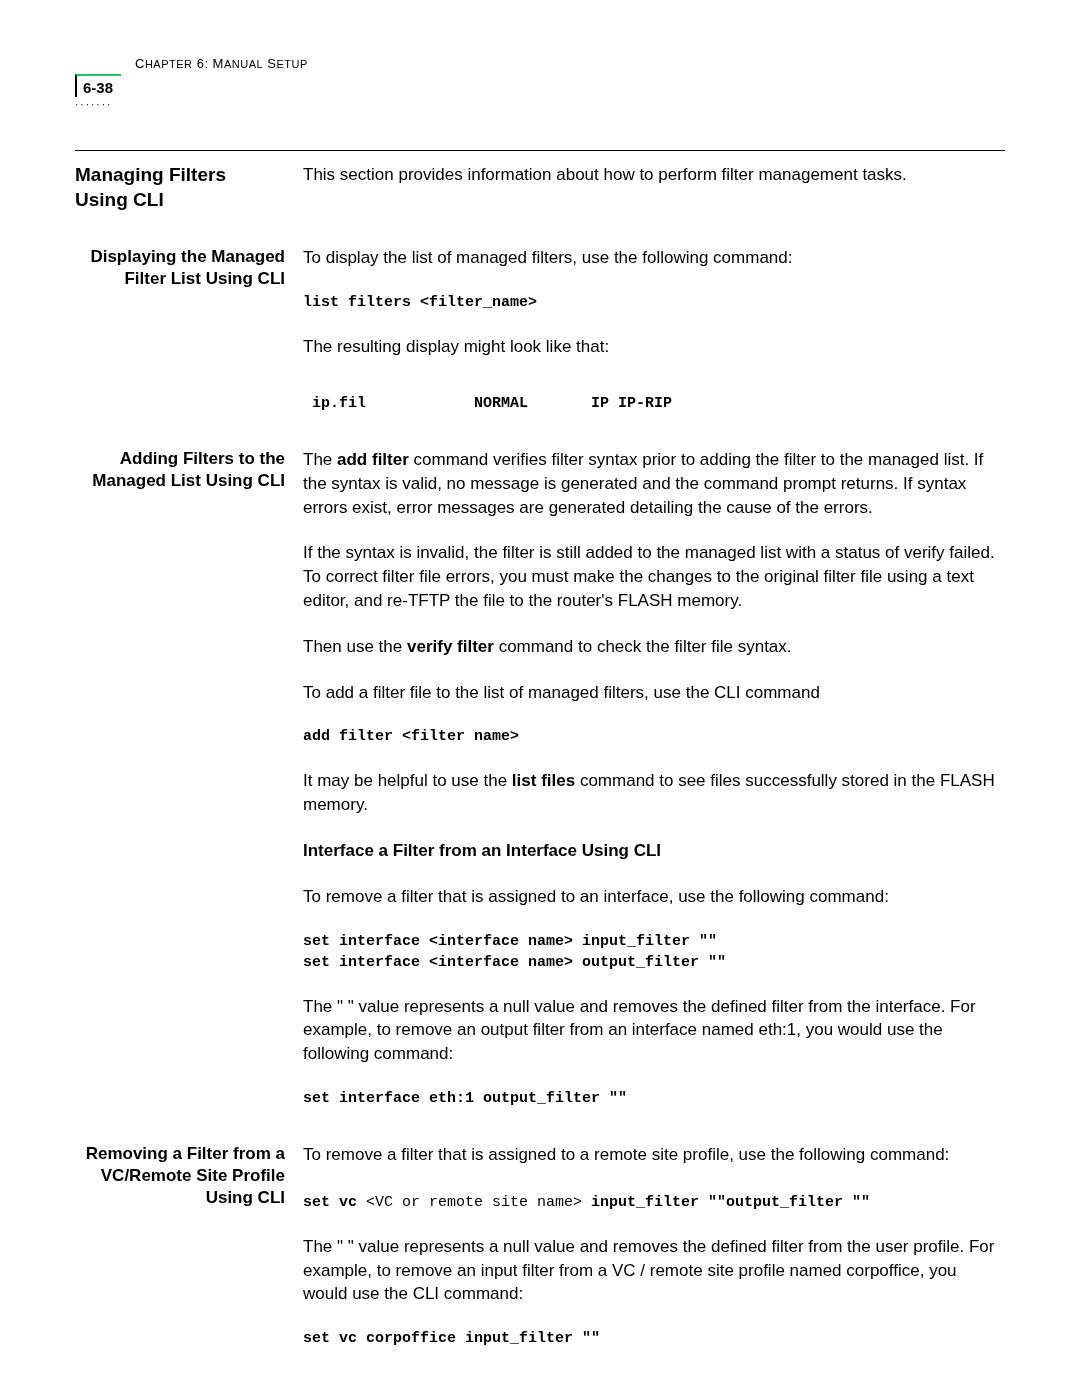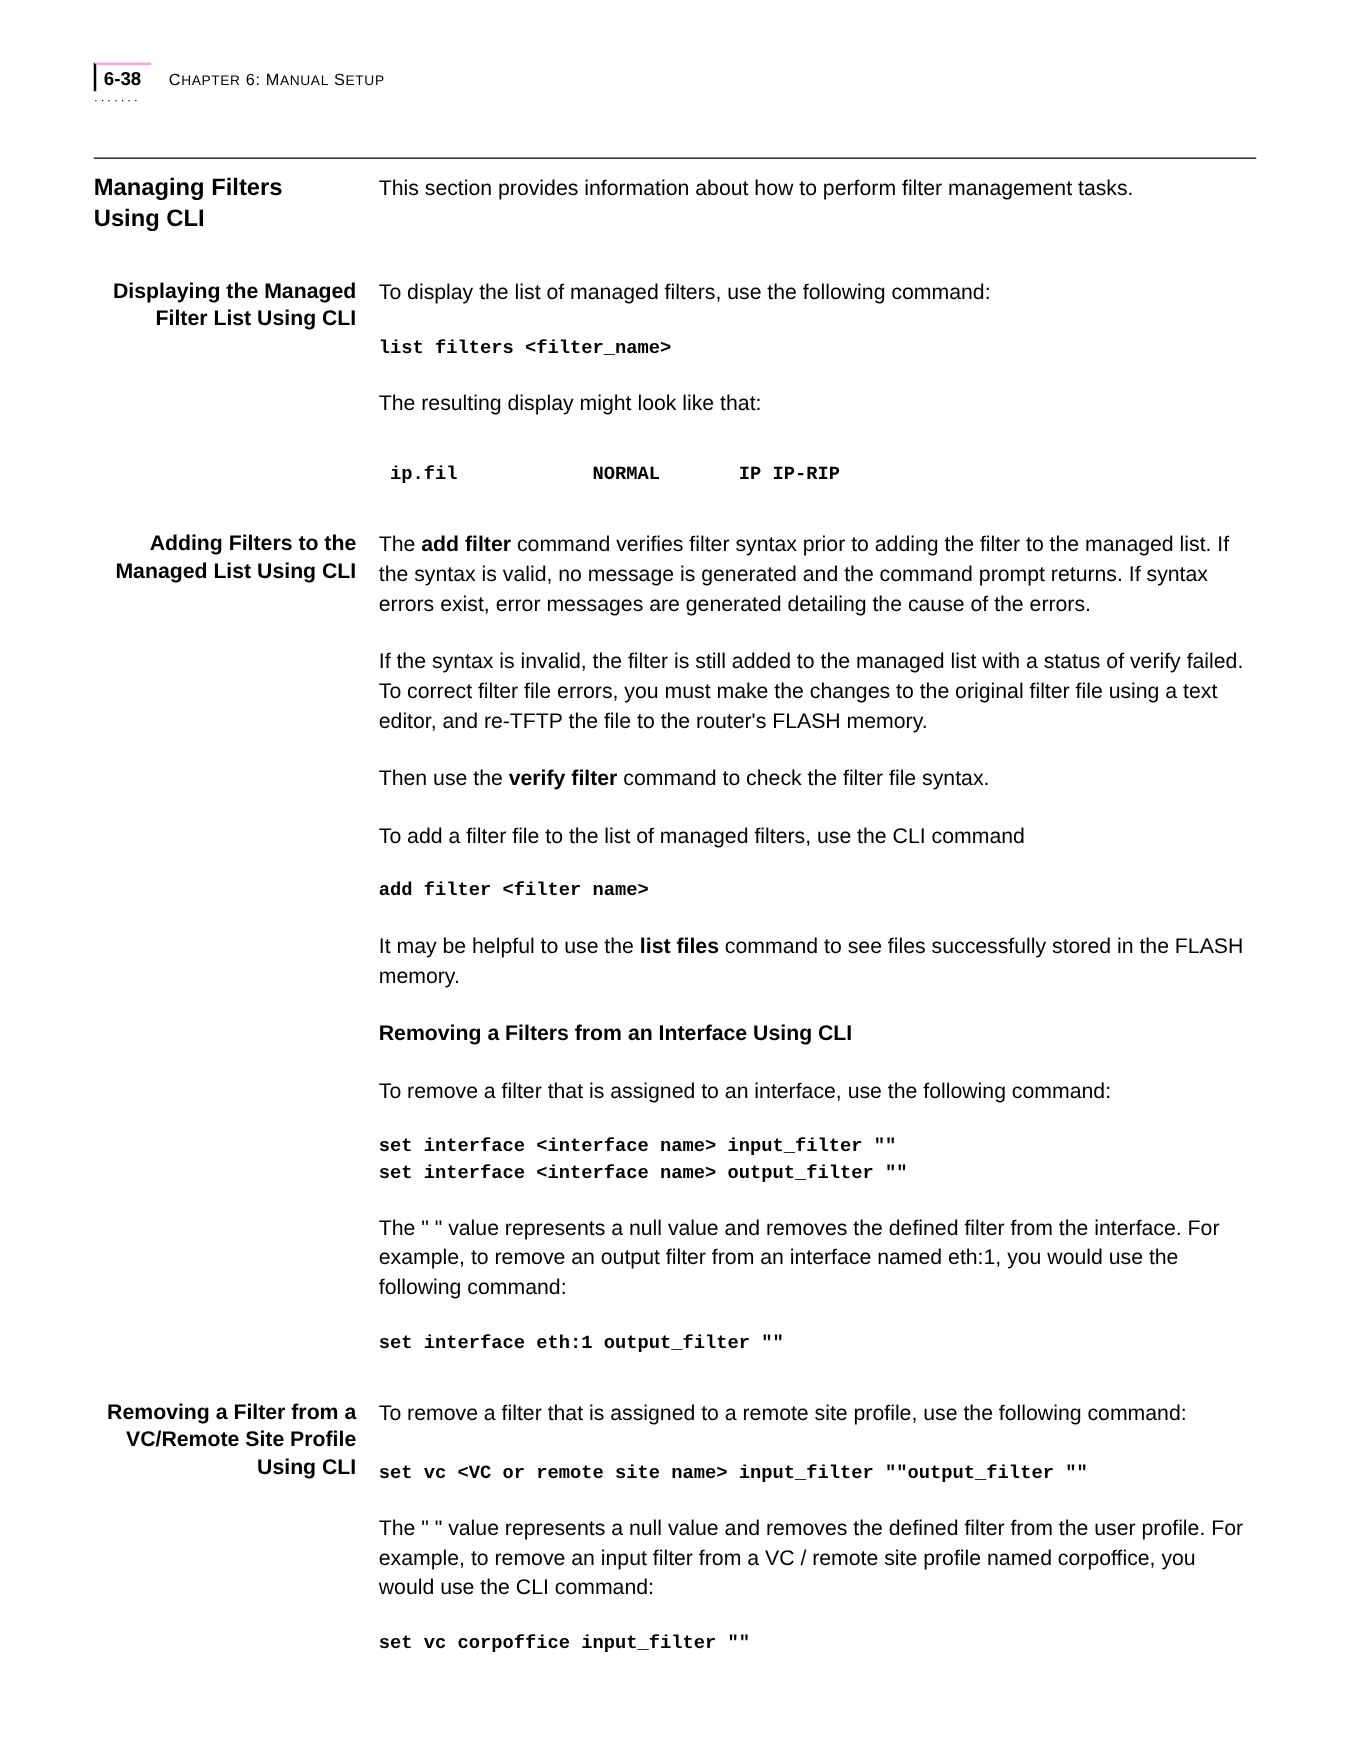--- a/index.html
+++ b/index.html
@@ -12,26 +12,27 @@
   }
   .page {
     padding: 50px 75px 60px 75px;
   }
   .header-row {
     display: flex;
     align-items: flex-start;
     margin-bottom: 40px;
   }
   .page-num-box {
-    border-top: 2px solid #f9a8d4;
+    border-top: 2px solid #22c55e;
     border-left: 2px solid #000;
     padding: 4px 8px 2px 6px;
     font-weight: bold;
     font-size: 15px;
     line-height: 1;
+    margin-top: 24px;
   }
   .chapter-label {
     font-size: 13px;
     font-variant: small-caps;
     letter-spacing: 0.5px;
     margin-left: 14px;
     padding-top: 6px;
   }
   .dots-row {
     margin-top: 2px;
@@ -140,21 +141,21 @@
       </div>
       <div class="row-gap"></div>
       <div>To add a filter file to the list of managed filters, use the CLI command</div>
       <div class="row-gap"></div>
       <div class="mono">add filter &lt;filter name&gt;</div>
       <div class="row-gap"></div>
       <div>
         <span>It may be helpful to use the </span><span class="b">list files</span><span> command to see files successfully stored in the FLASH memory.</span>
       </div>
       <div class="row-gap"></div>
-      <div class="sub-heading">Removing a Filters from an Interface Using CLI</div>
+      <div class="sub-heading">Interface a Filter from an Interface Using CLI</div>
       <div class="row-gap"></div>
       <div>To remove a filter that is assigned to an interface, use the following command:</div>
       <div class="row-gap"></div>
       <div class="mono">set interface &lt;interface name&gt; input_filter ""
 set interface &lt;interface name&gt; output_filter ""</div>
       <div class="row-gap"></div>
       <div>The " " value represents a null value and removes the defined filter from the interface. For example, to remove an output filter from an interface named eth:1, you would use the following command:</div>
       <div class="row-gap"></div>
       <div class="mono">set interface eth:1 output_filter ""</div>
     </div>
@@ -164,21 +165,21 @@
 
     <div class="left-col">
       <div>Removing a Filter from a</div>
       <div>VC/Remote Site Profile</div>
       <div>Using CLI</div>
     </div>
     <div class="right-col">
       <div>To remove a filter that is assigned to a remote site profile, use the following command:</div>
       <div class="row-gap"></div>
       <div>
-        <span class="mono">set vc </span><span class="mono-plain" style="font-weight:bold">&lt;VC or remote site name&gt;</span><span class="mono"> input_filter ""output_filter ""</span>
+        <span class="mono">set vc </span><span class="mono-plain" style="font-weight:normal">&lt;VC or remote site name&gt;</span><span class="mono"> input_filter ""output_filter ""</span>
       </div>
       <div class="row-gap"></div>
       <div>The " " value represents a null value and removes the defined filter from the user profile. For example, to remove an input filter from a VC / remote site profile named corpoffice, you would use the CLI command:</div>
       <div class="row-gap"></div>
       <div class="mono">set vc corpoffice input_filter ""</div>
     </div>
 
   </div>
 </div>
 

